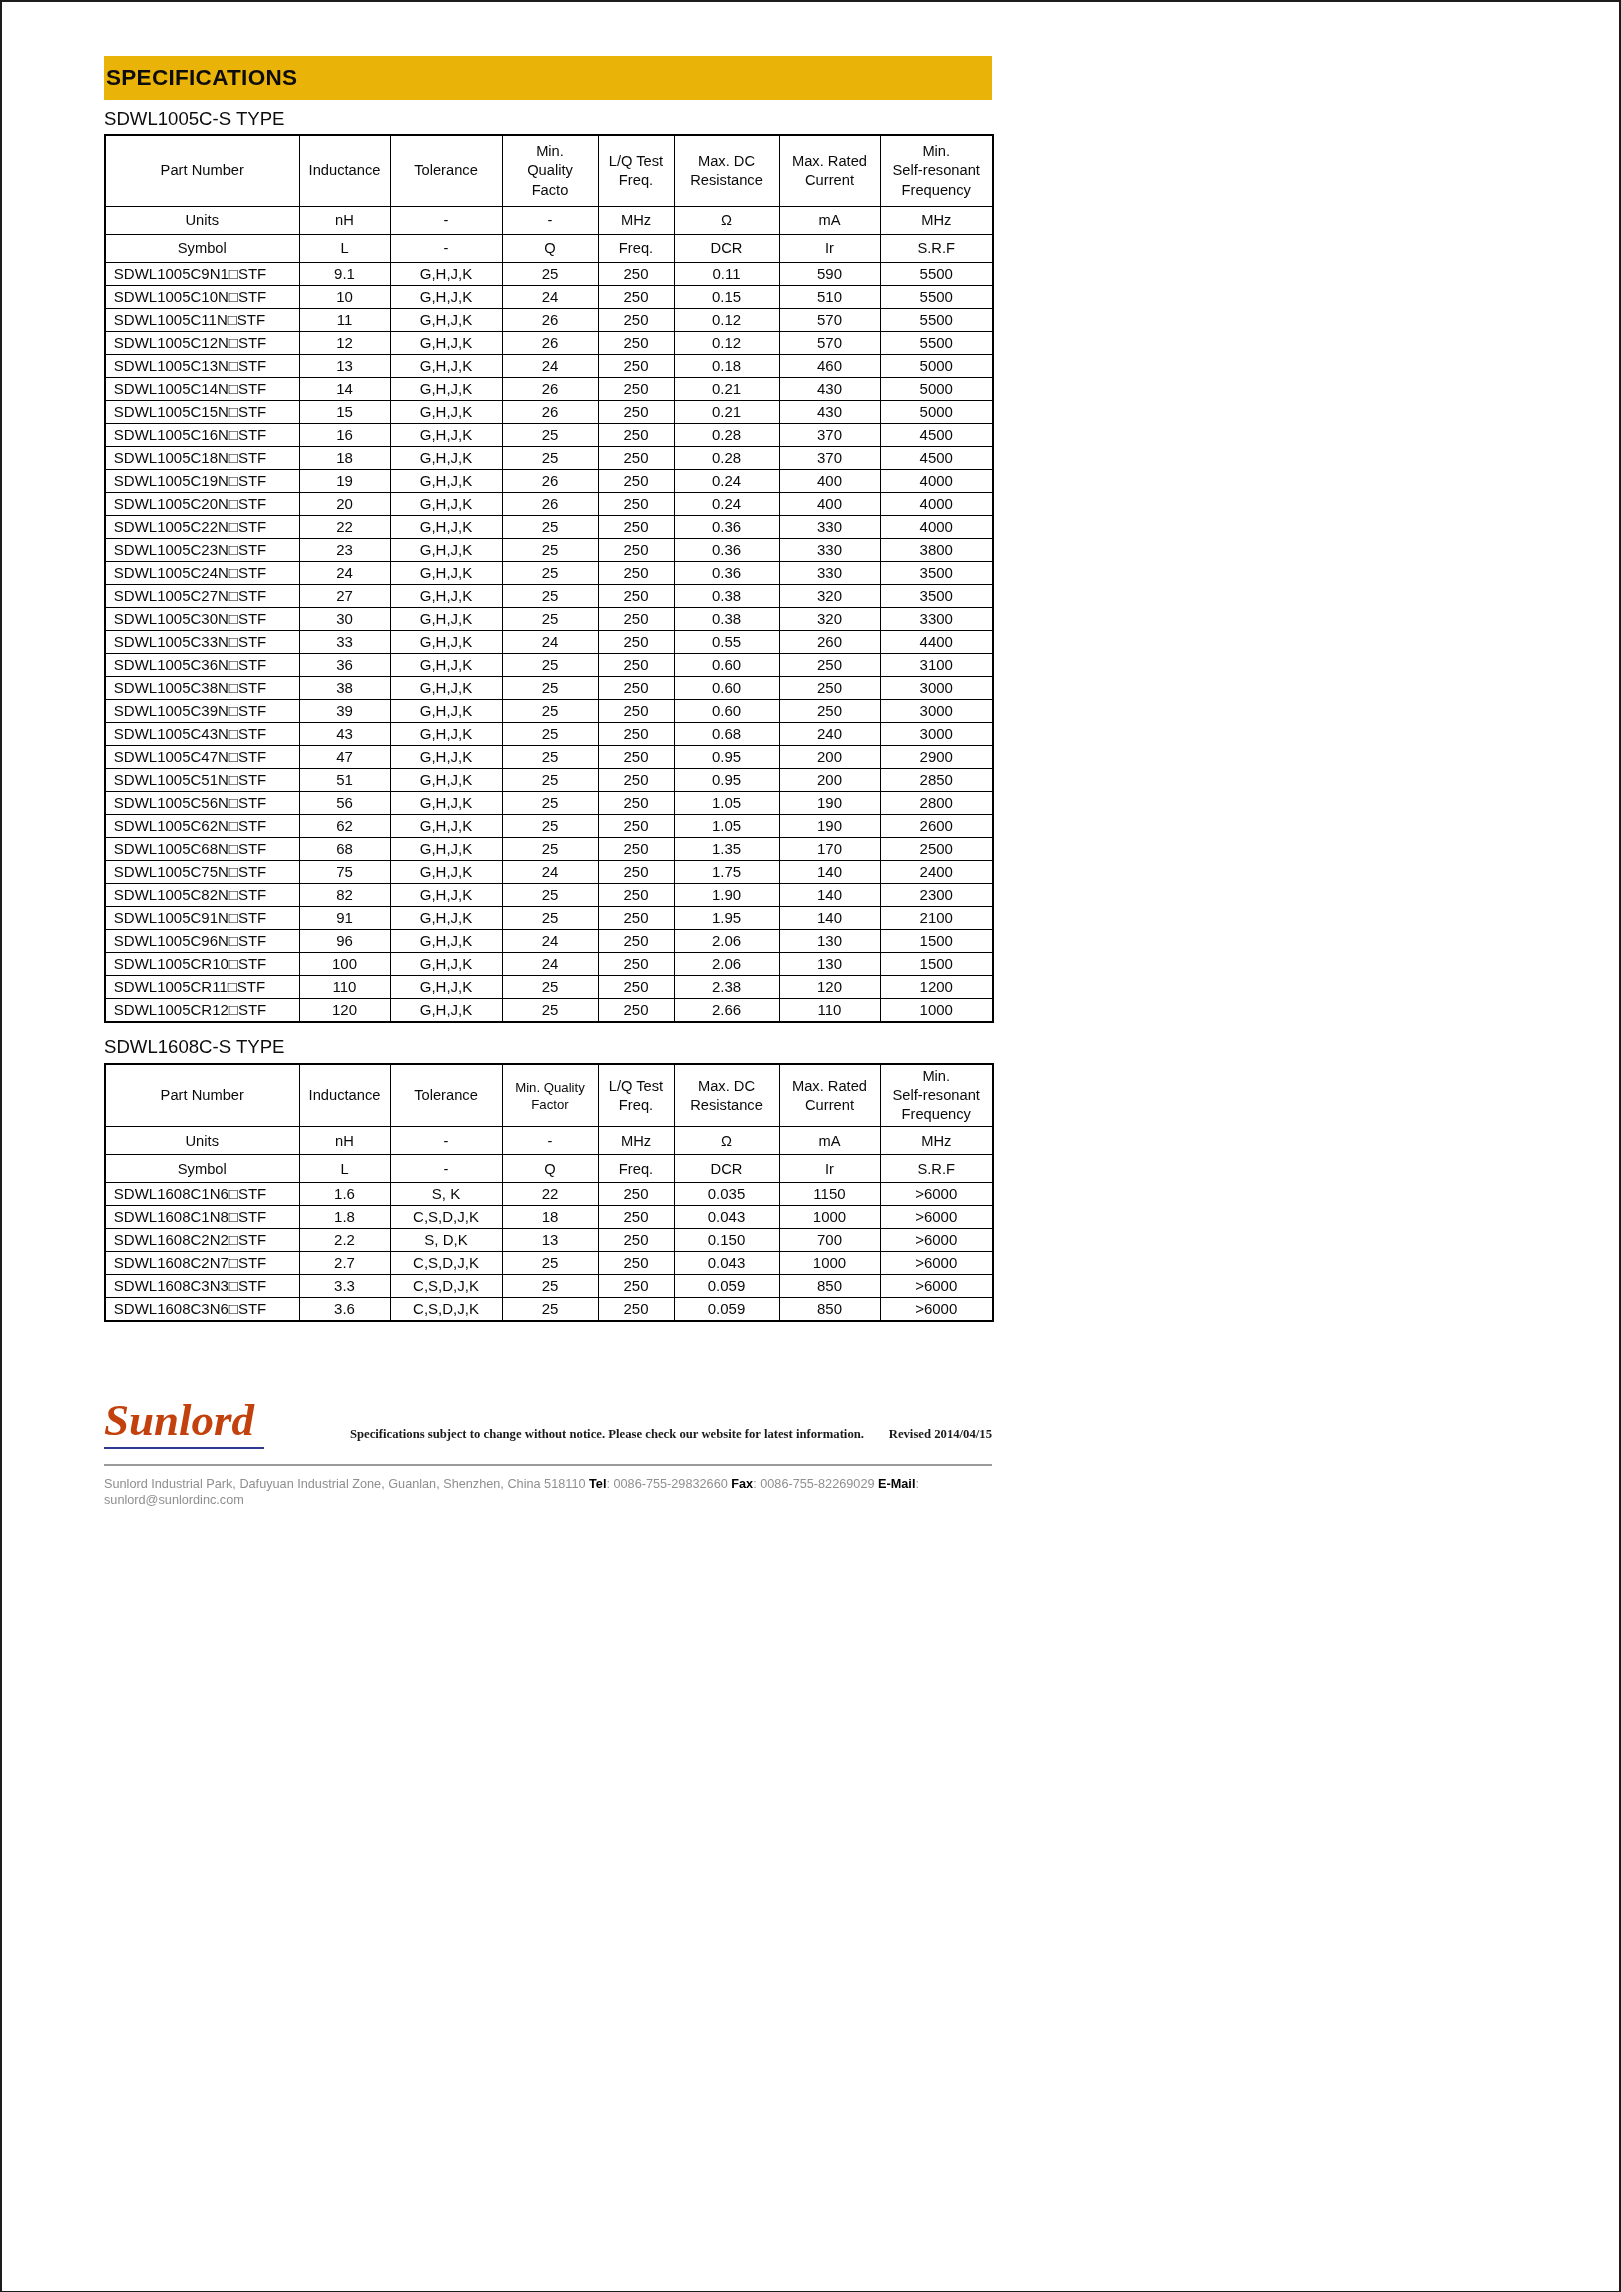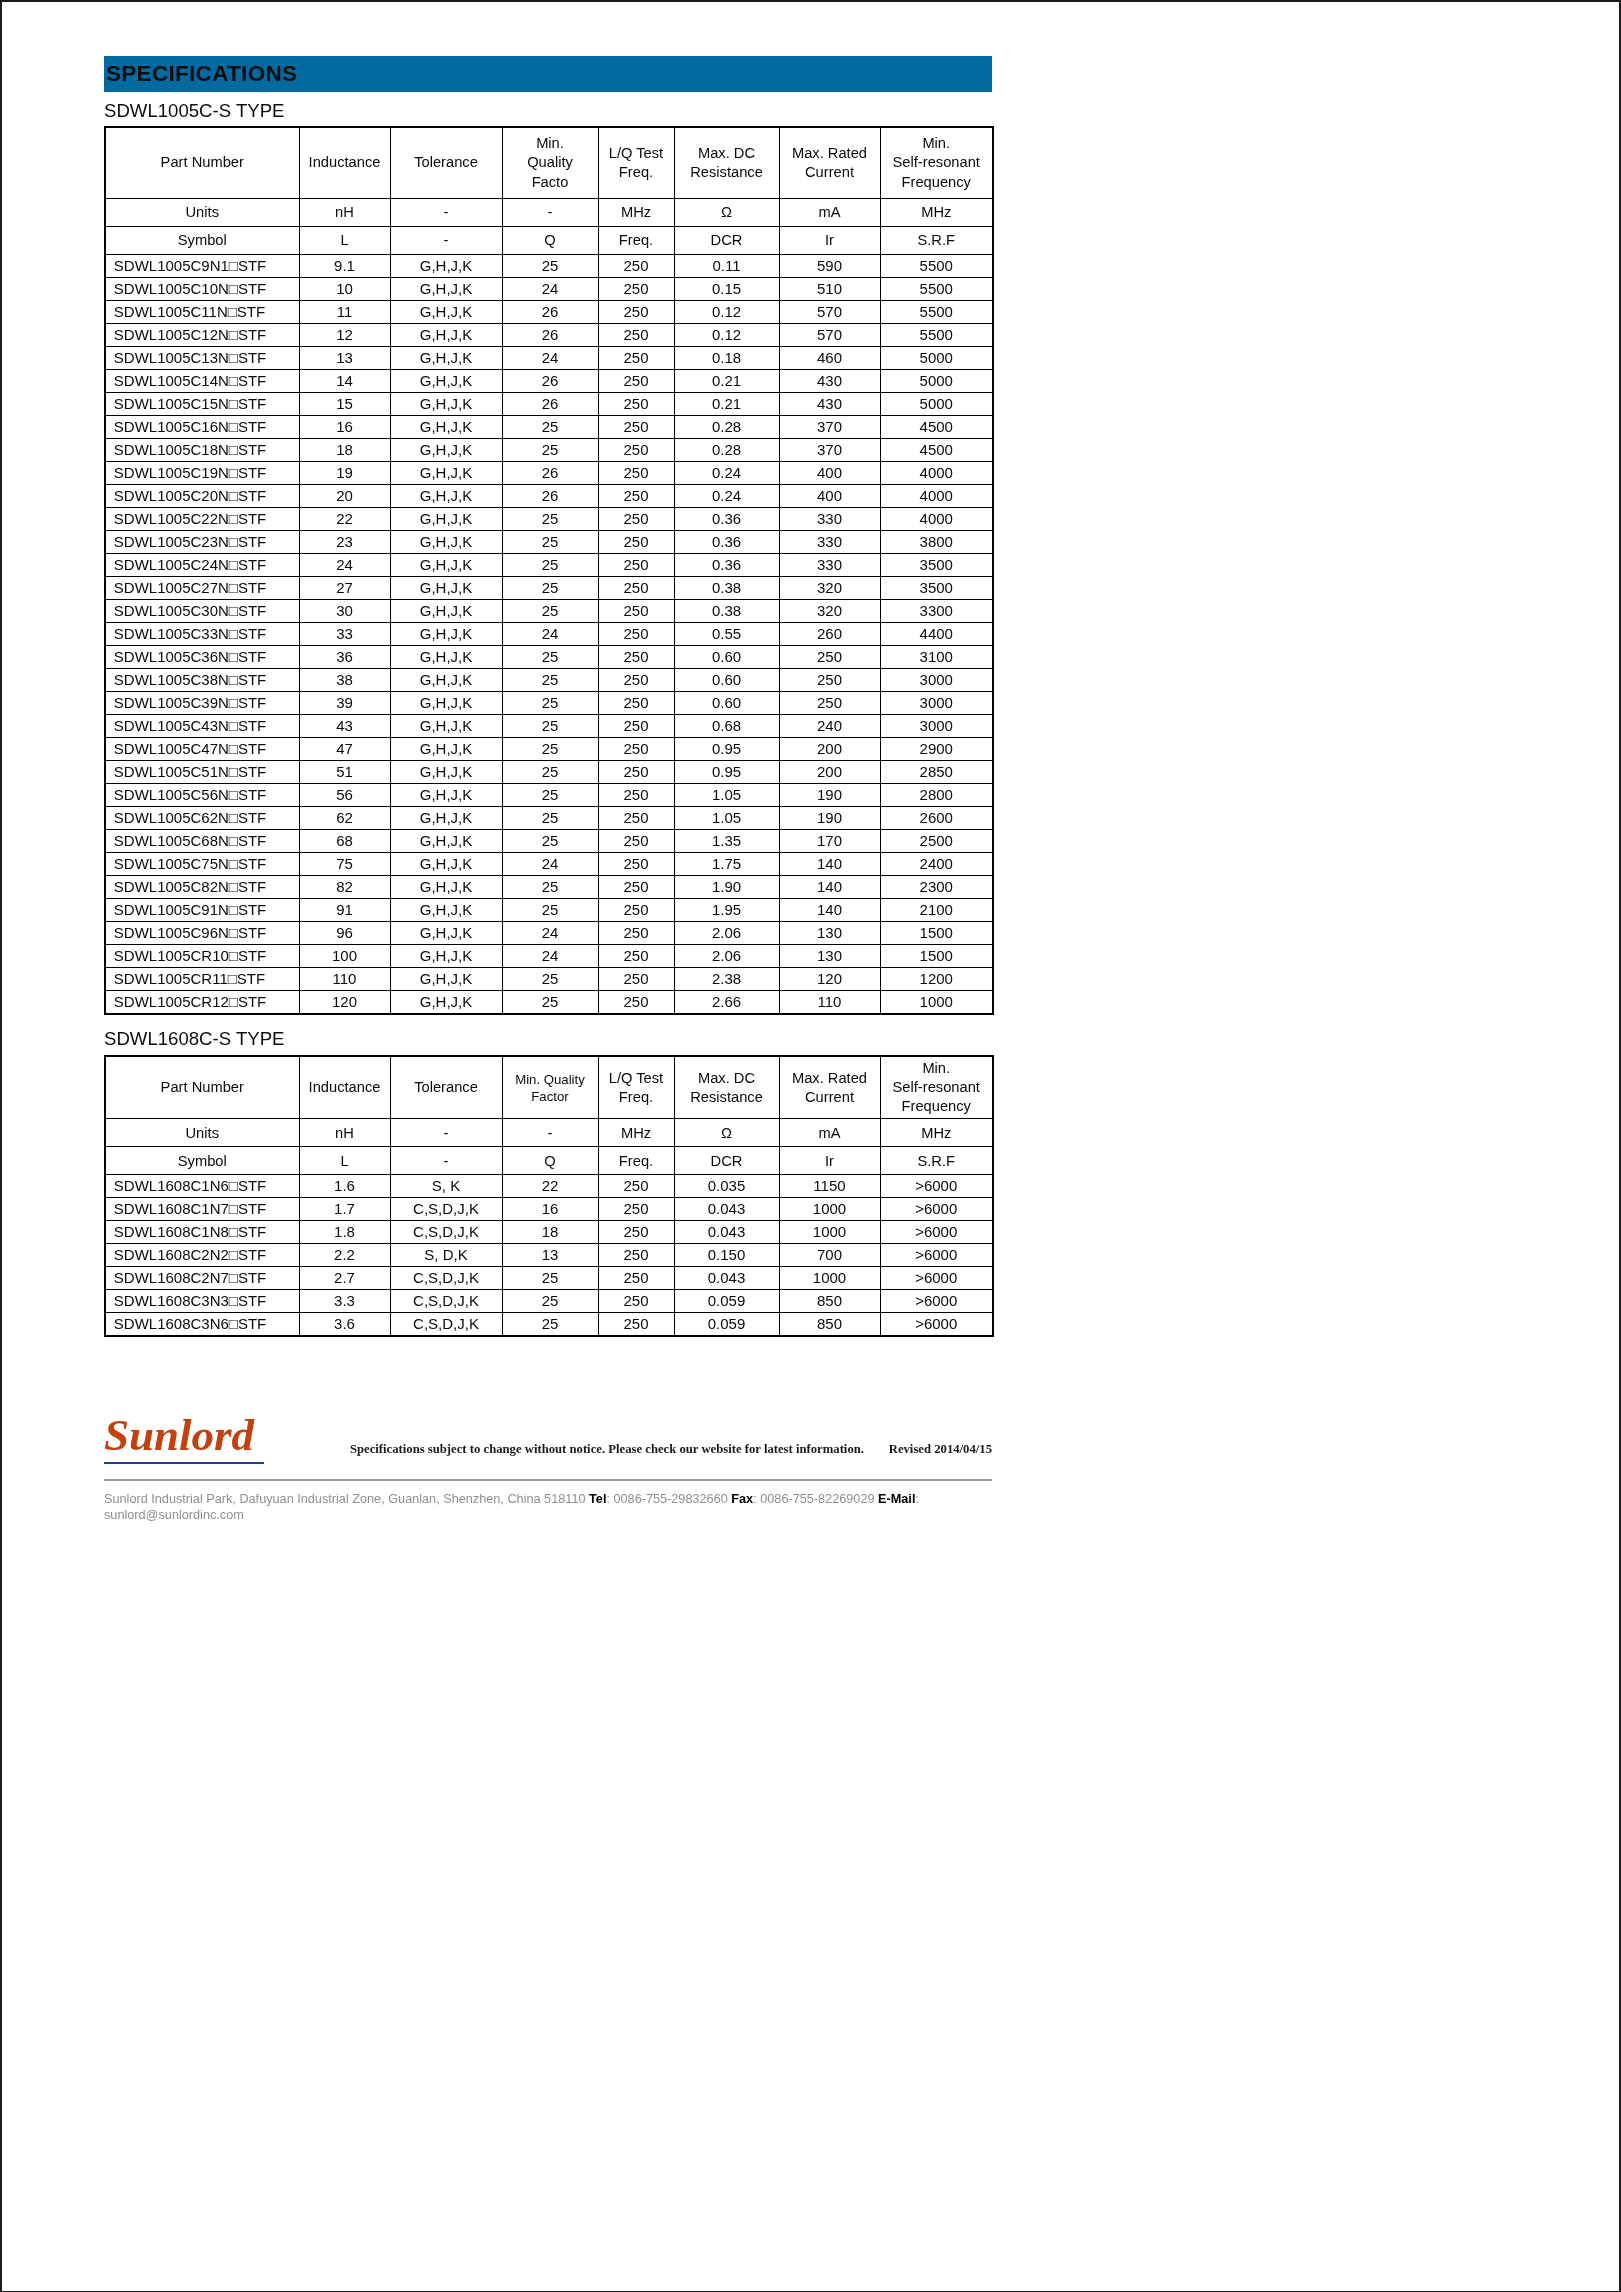--- a/index.html
+++ b/index.html
@@ -4,21 +4,21 @@
 <style>
   * { margin:0; padding:0; box-sizing:border-box; }
   html,body { background:#ffffff; }
   body {
     width:1621px; height:2293px; position:relative;
     font-family:"Liberation Sans", sans-serif; color:#000;
   }
   .page-frame { position:absolute; inset:0; border:2px solid #1c1c1c; pointer-events:none; }
   .content { position:absolute; left:104px; top:56px; width:888px; }
 
-  .title-bar { background:#0369a1; height:36px; display:flex; align-items:center; margin-bottom:7.8px; }
+  .title-bar { background:#eab308; height:44px; display:flex; align-items:center; margin-bottom:7.8px; }
   .title-bar h1 { font-size:22.5px; font-weight:bold; letter-spacing:0.3px; padding-left:2px; color:#0d0d0d; }
 
   .section-title { font-size:18.6px; font-weight:normal; color:#0d0d0d; margin:0 0 4.9px 0; line-height:21.6px; }
   .section { margin-bottom:13.7px; }
 
   table.spec { border-collapse:collapse; width:888px; table-layout:fixed; border:2px solid #000; }
   table.spec th, table.spec td {
     border:1px solid #000; text-align:center; vertical-align:middle;
     font-size:14.7px; font-weight:normal; color:#0a0a0a; overflow:hidden;
   }
@@ -496,30 +496,20 @@
             <td>SDWL1608C1N6□STF</td>
             <td>1.6</td>
             <td>S, K</td>
             <td>22</td>
             <td>250</td>
             <td>0.035</td>
             <td>1150</td>
             <td>&gt;6000</td>
           </tr>
           <tr>
-            <td>SDWL1608C1N7□STF</td>
-            <td>1.7</td>
-            <td>C,S,D,J,K</td>
-            <td>16</td>
-            <td>250</td>
-            <td>0.043</td>
-            <td>1000</td>
-            <td>&gt;6000</td>
-          </tr>
-          <tr>
             <td>SDWL1608C1N8□STF</td>
             <td>1.8</td>
             <td>C,S,D,J,K</td>
             <td>18</td>
             <td>250</td>
             <td>0.043</td>
             <td>1000</td>
             <td>&gt;6000</td>
           </tr>
           <tr>

